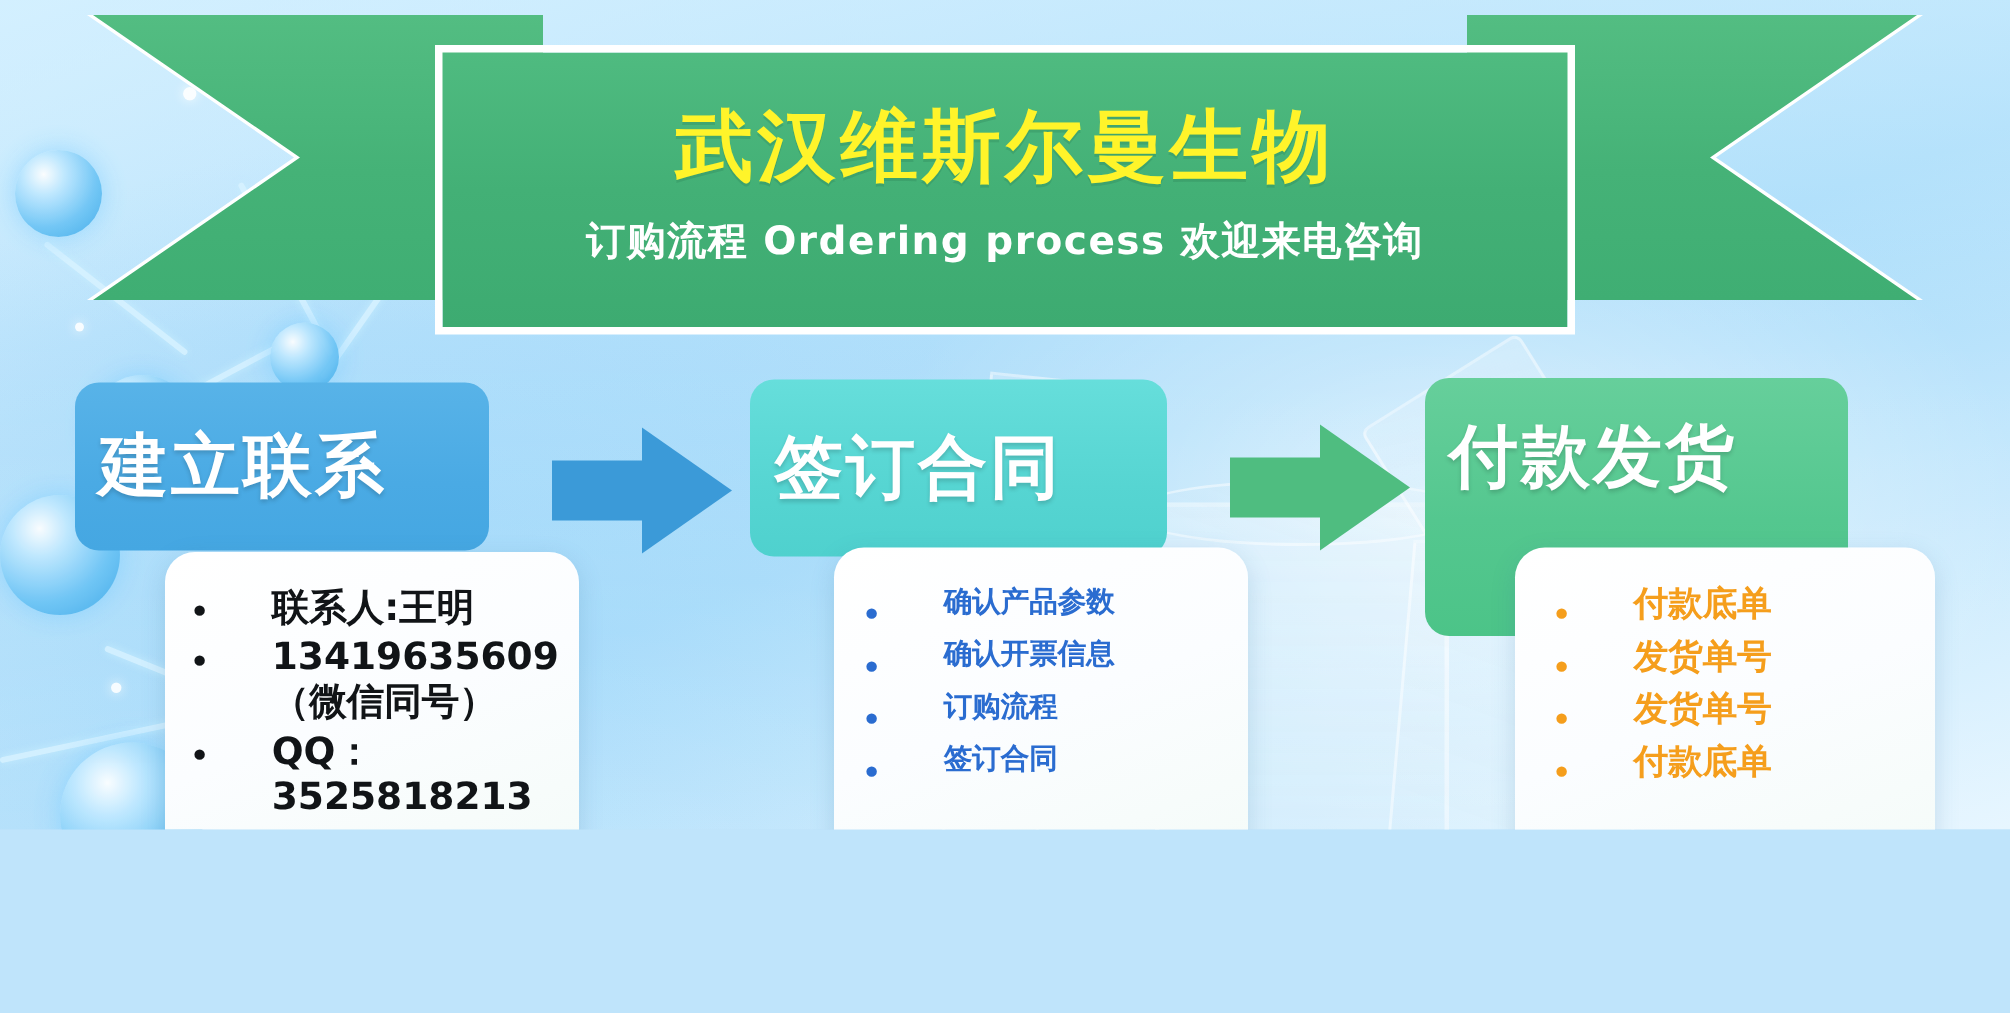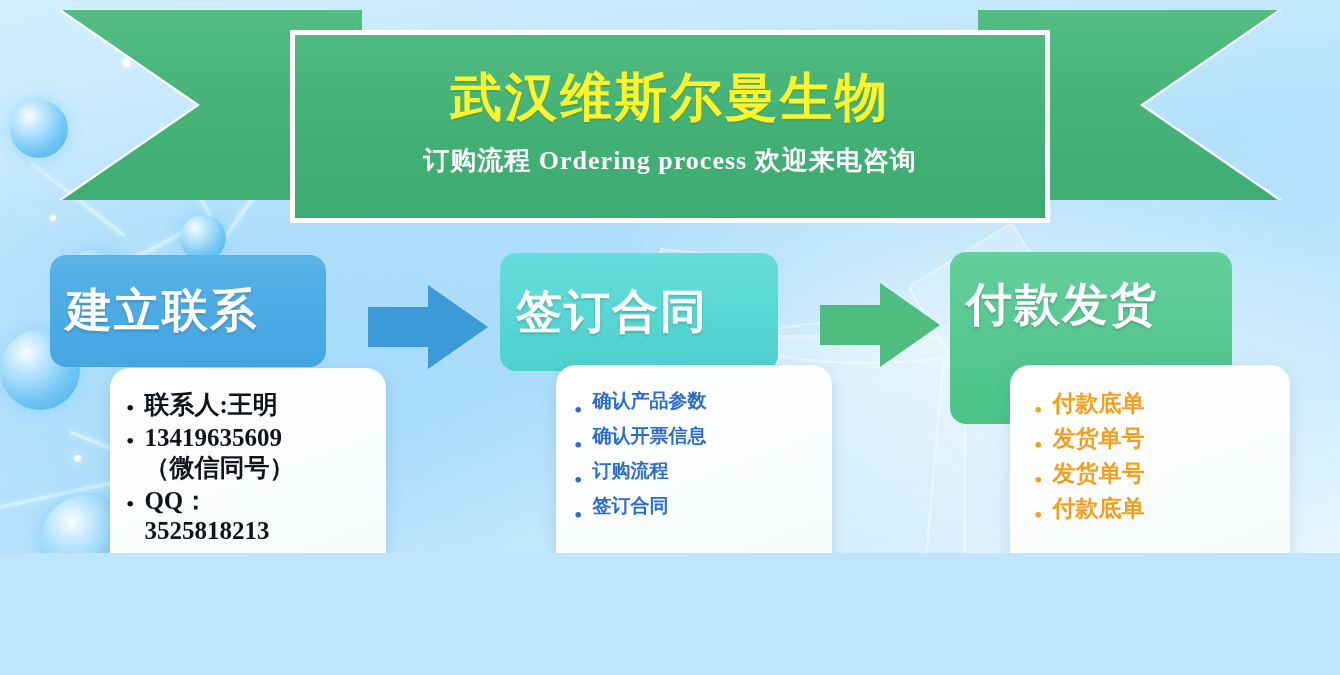--- a/index.html
+++ b/index.html
@@ -1,21 +1,21 @@
 <!DOCTYPE html>
 <html><head>
 <meta charset="utf-8">
 <style>
   html,body{margin:0;padding:0;}
   body{
     width:1340px;height:675px;overflow:hidden;
     font-family:"DejaVu Sans","Liberation Sans",sans-serif;
     background:#bfe4fb;
   }
-  #stage{position:relative;width:1340px;height:553px;overflow:hidden;font-family:Liberation Serif, serif;}
+  #stage{position:relative;width:1340px;height:553px;overflow:hidden;}
 
   
   .bg-base{
     position:absolute;inset:0;
     background:
       radial-gradient(ellipse 620px 420px at 72% 62%, rgba(255,255,255,.55) 0%, rgba(255,255,255,0) 62%),
       radial-gradient(ellipse 700px 520px at 20% 78%, rgba(120,200,250,.30) 0%, rgba(120,200,250,0) 65%),
       linear-gradient(160deg,#d4efff 0%, #b9e2fb 28%, #a9dcfa 55%, #c7e9fd 80%, #e2f4ff 100%);
   }
   .bg-wash{
@@ -69,21 +69,21 @@
     color:#fff;font-weight:bold;font-size:46px;letter-spacing:2px;
     padding-left:16px;text-shadow:0 2px 3px rgba(0,0,0,.16);
   }
   .card-body{position:absolute;border-radius:20px;
     background:linear-gradient(160deg,#ffffff 0%, #fbfdff 45%, #f3fbf7 100%);
     box-shadow:0 5px 16px rgba(60,120,160,.20);
     box-sizing:border-box;}
   .blist{list-style:none;margin:0;padding:0;}
   .blist li{display:flex;align-items:flex-start;margin:0 0 2px 0;}
   .bullet{flex:0 0 auto;margin-right:10px;line-height:1;font-size:24px;}
-  .btxt{font-weight:bold;}
+  .btxt{font-weight:bold;margin-left:31px;}
 
   
   #card1 .card-head{left:50px;top:255px;width:276px;height:112px;
     background:linear-gradient(180deg,#58b3e8 0%,#4aaae4 60%,#45a7e2 100%);}
   #card1 .card-body{left:110px;top:368px;width:276px;height:246px;padding:22px 14px 0 16px;}
   #card1 .btxt{color:#111417;font-size:25px;line-height:1.22;}
   #card1 .bullet{color:#111417;margin-top:6px;}
 
   
   #card2 .card-head{left:500px;top:253px;width:278px;height:118px;

